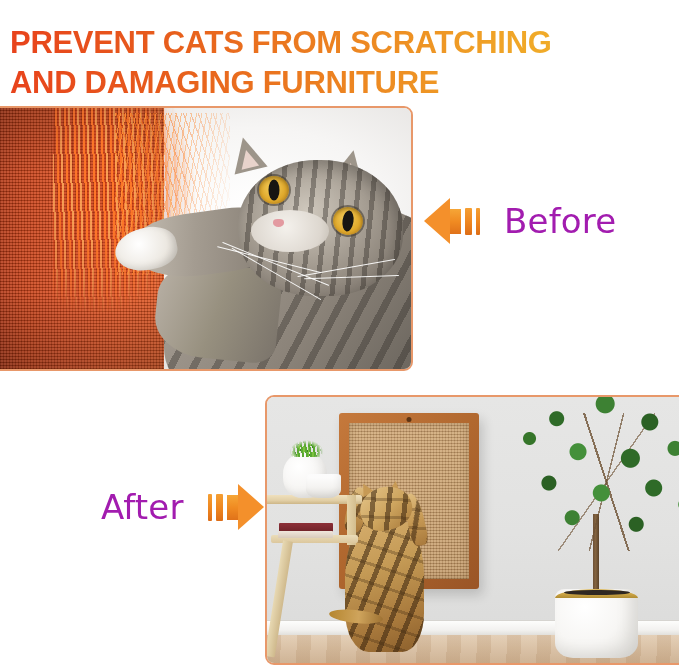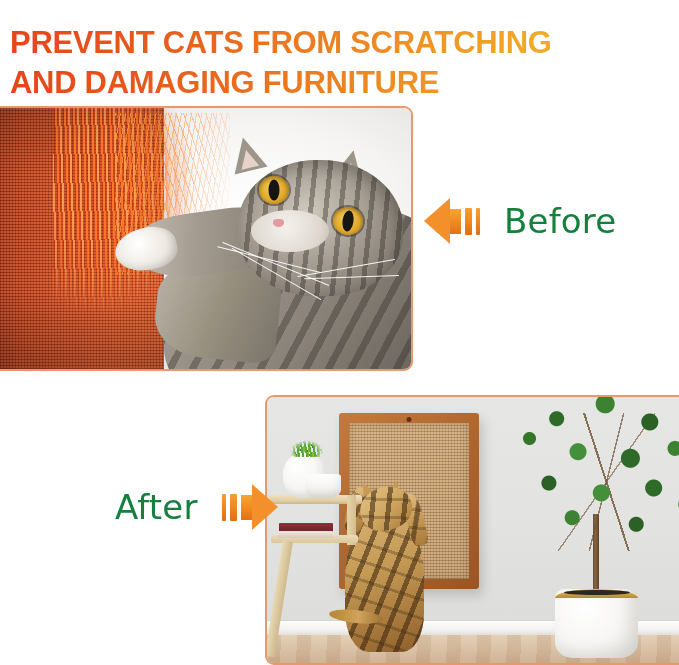--- a/index.html
+++ b/index.html
@@ -463,25 +463,25 @@
       linear-gradient(125deg, transparent 49.5%, rgba(110,82,52,.6) 49.5% 50.1%, transparent 50.1%);
   }
 
   
   .label-row {
     position: absolute;
     display: flex;
     align-items: center;
   }
   .row-before { left: 424px; top: 198px; }
-  .row-after  { left: 115px;  top: 484px; }
+  .row-after  { left: 101px;  top: 484px; }
 
   .label-text {
     font-size: 34px;
-    color: #15803d;
+    color: #a21caf;
     font-family: "DejaVu Sans", sans-serif;
     letter-spacing: 0.2px;
     line-height: 1;
   }
   .arrow-group {
     display: flex;
     align-items: center;
     height: 46px;
   }
   .arrow-group.left  { flex-direction: row; }

